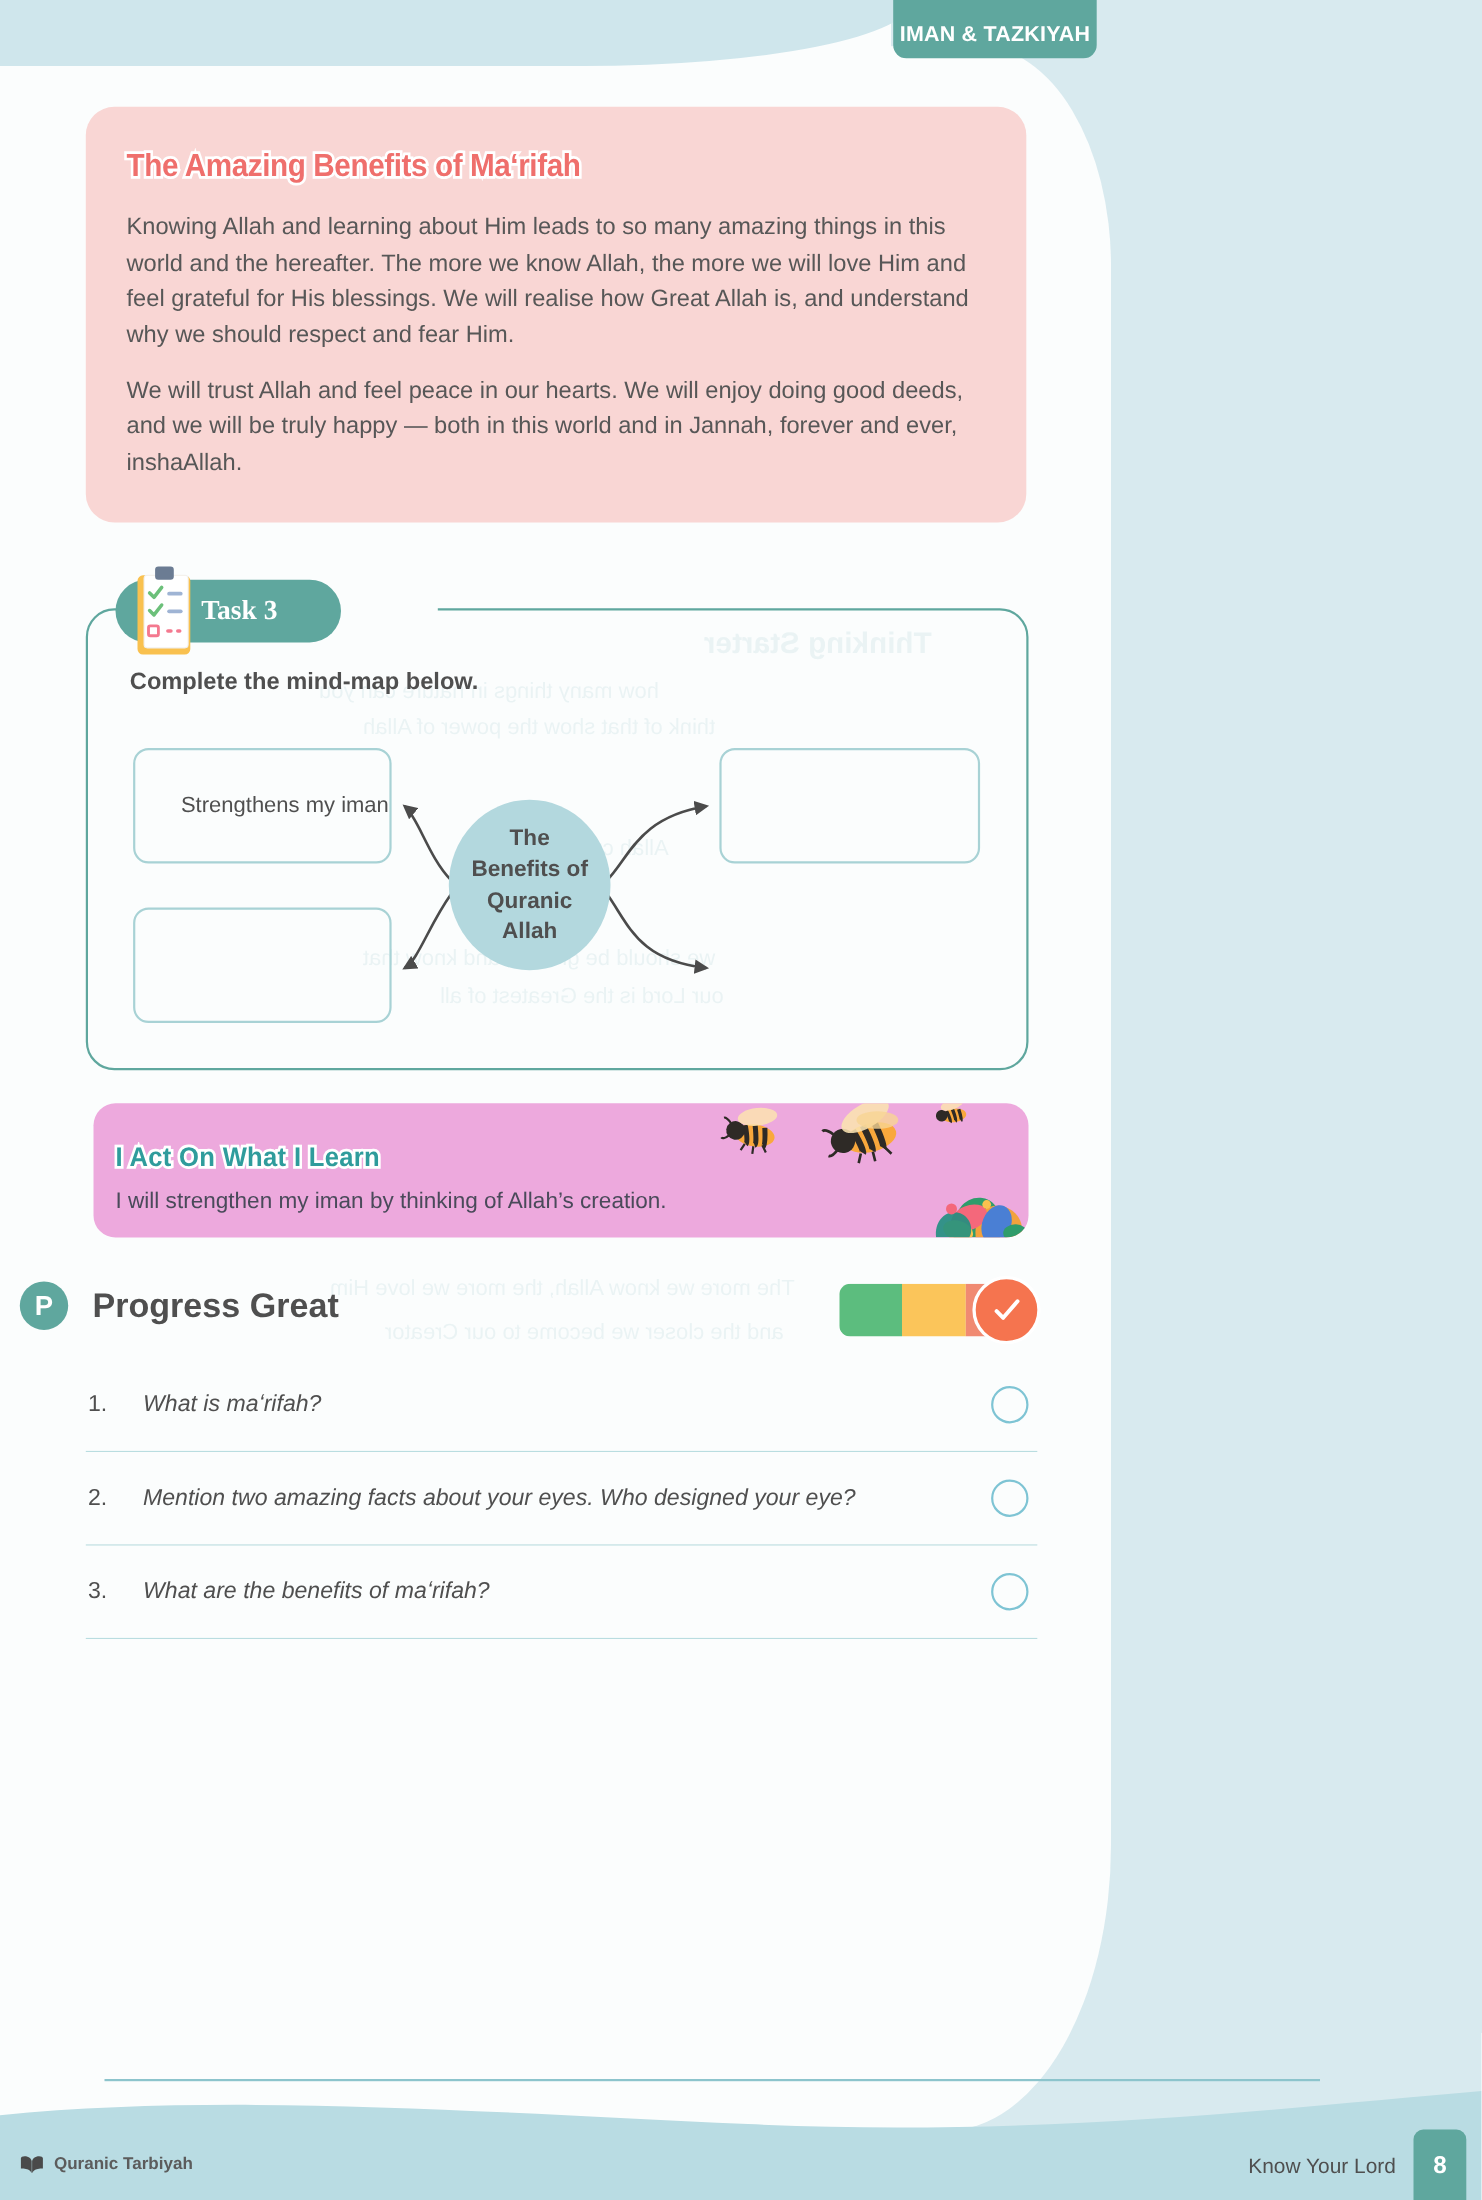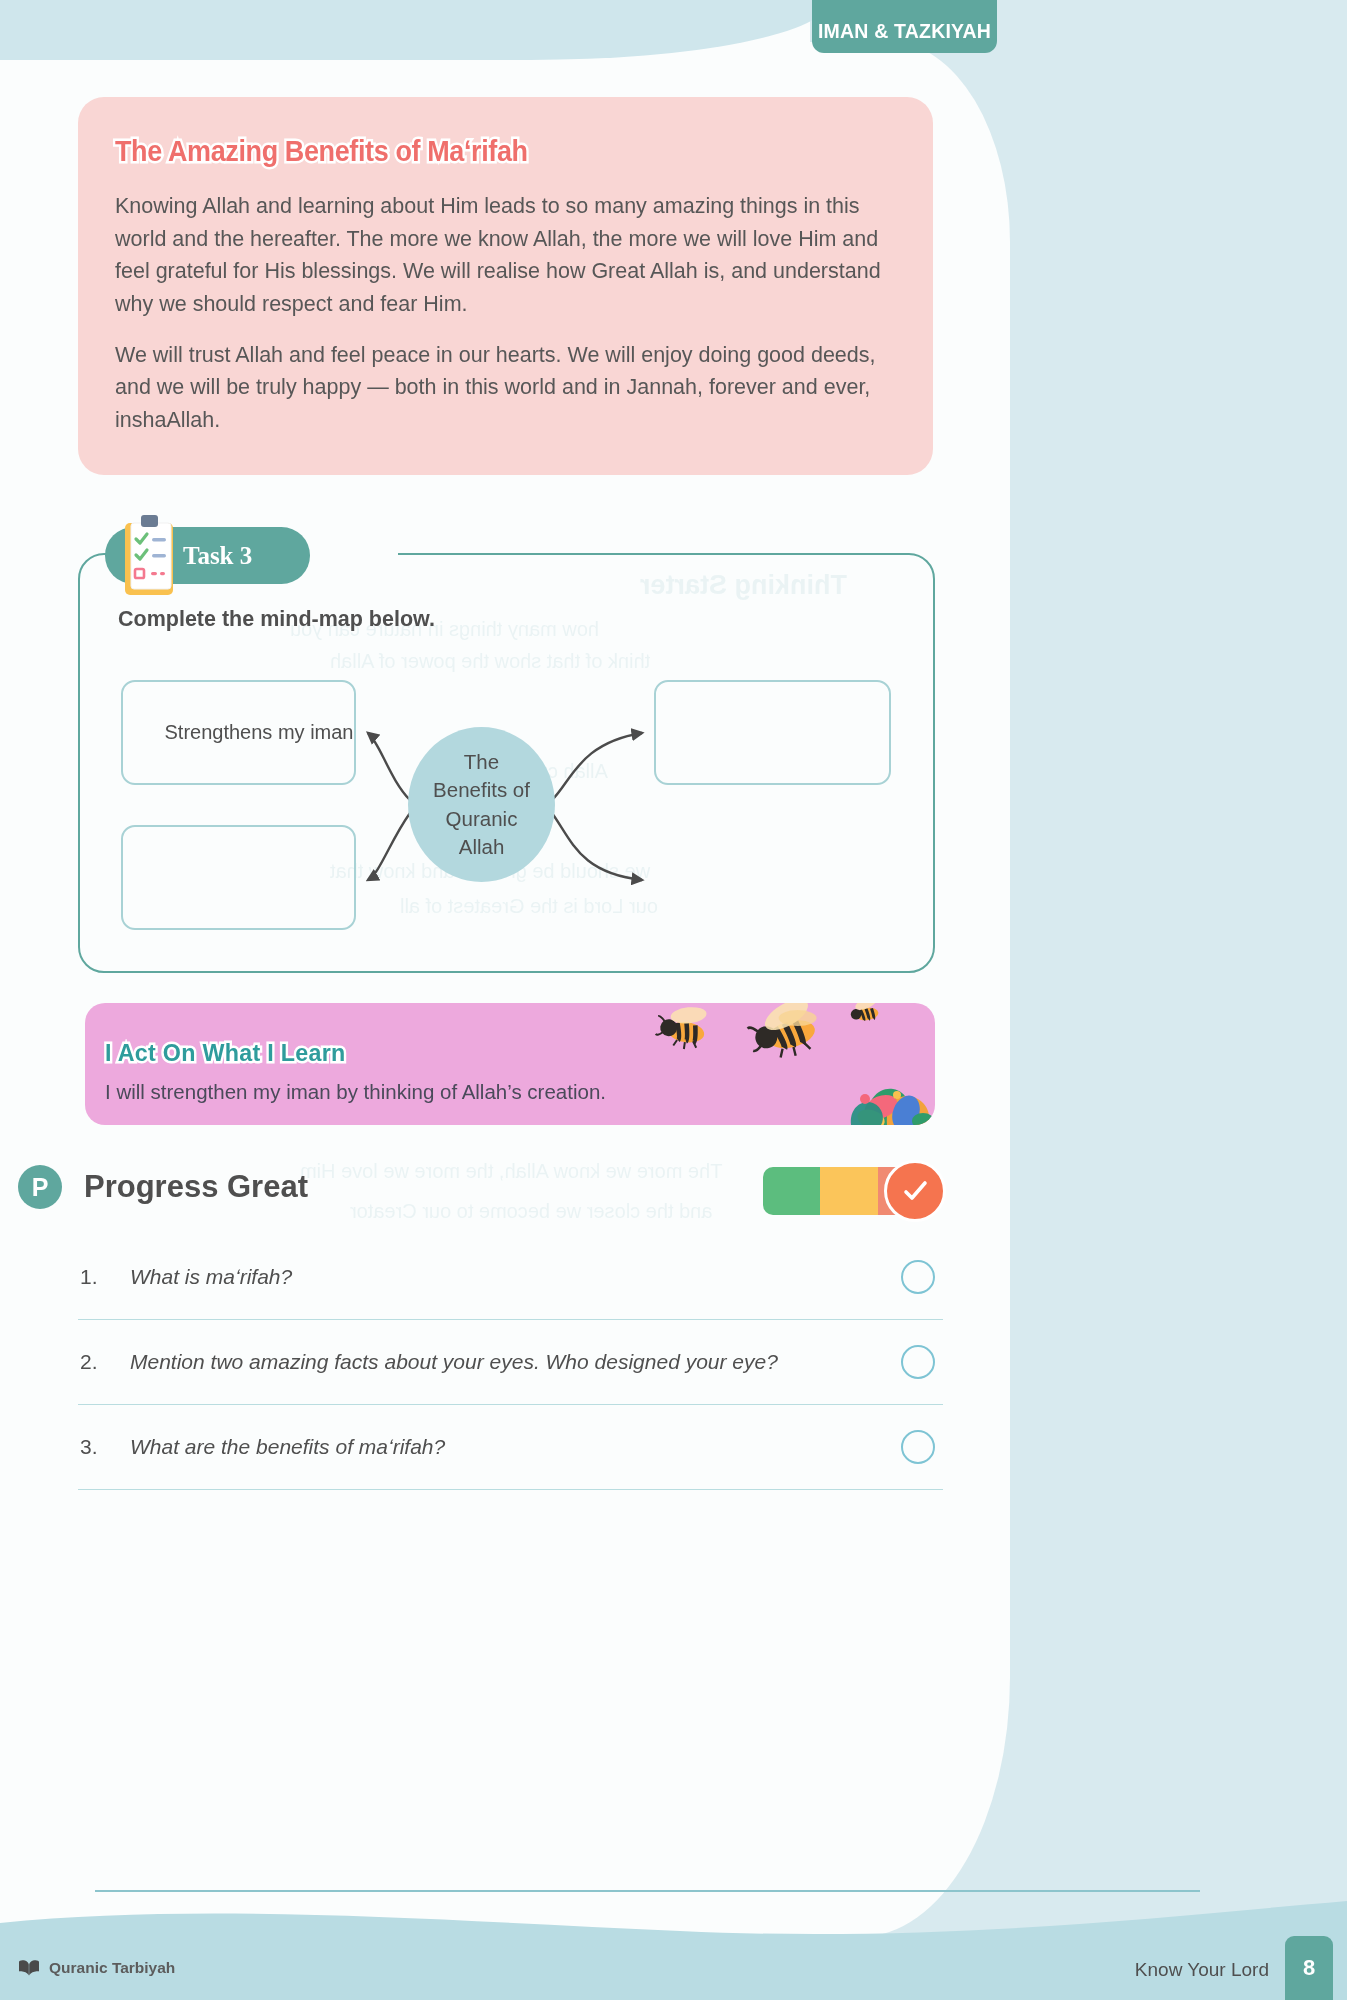--- a/index.html
+++ b/index.html
@@ -197,21 +197,21 @@
     top: 62px;
     width: 147px;
     height: 155px;
     background: #b3d8de;
     border-radius: 50%;
     display: flex;
     flex-direction: column;
     align-items: center;
     justify-content: center;
     font-size: 20.5px;
-    font-weight: normal;
+    font-weight: bold;
     color: #4f4f4f;
     line-height: 1.38;
     text-align: center;
   }
 
   
   .act-banner {
     position: absolute;
     left: 85px;
     top: 1003px;

